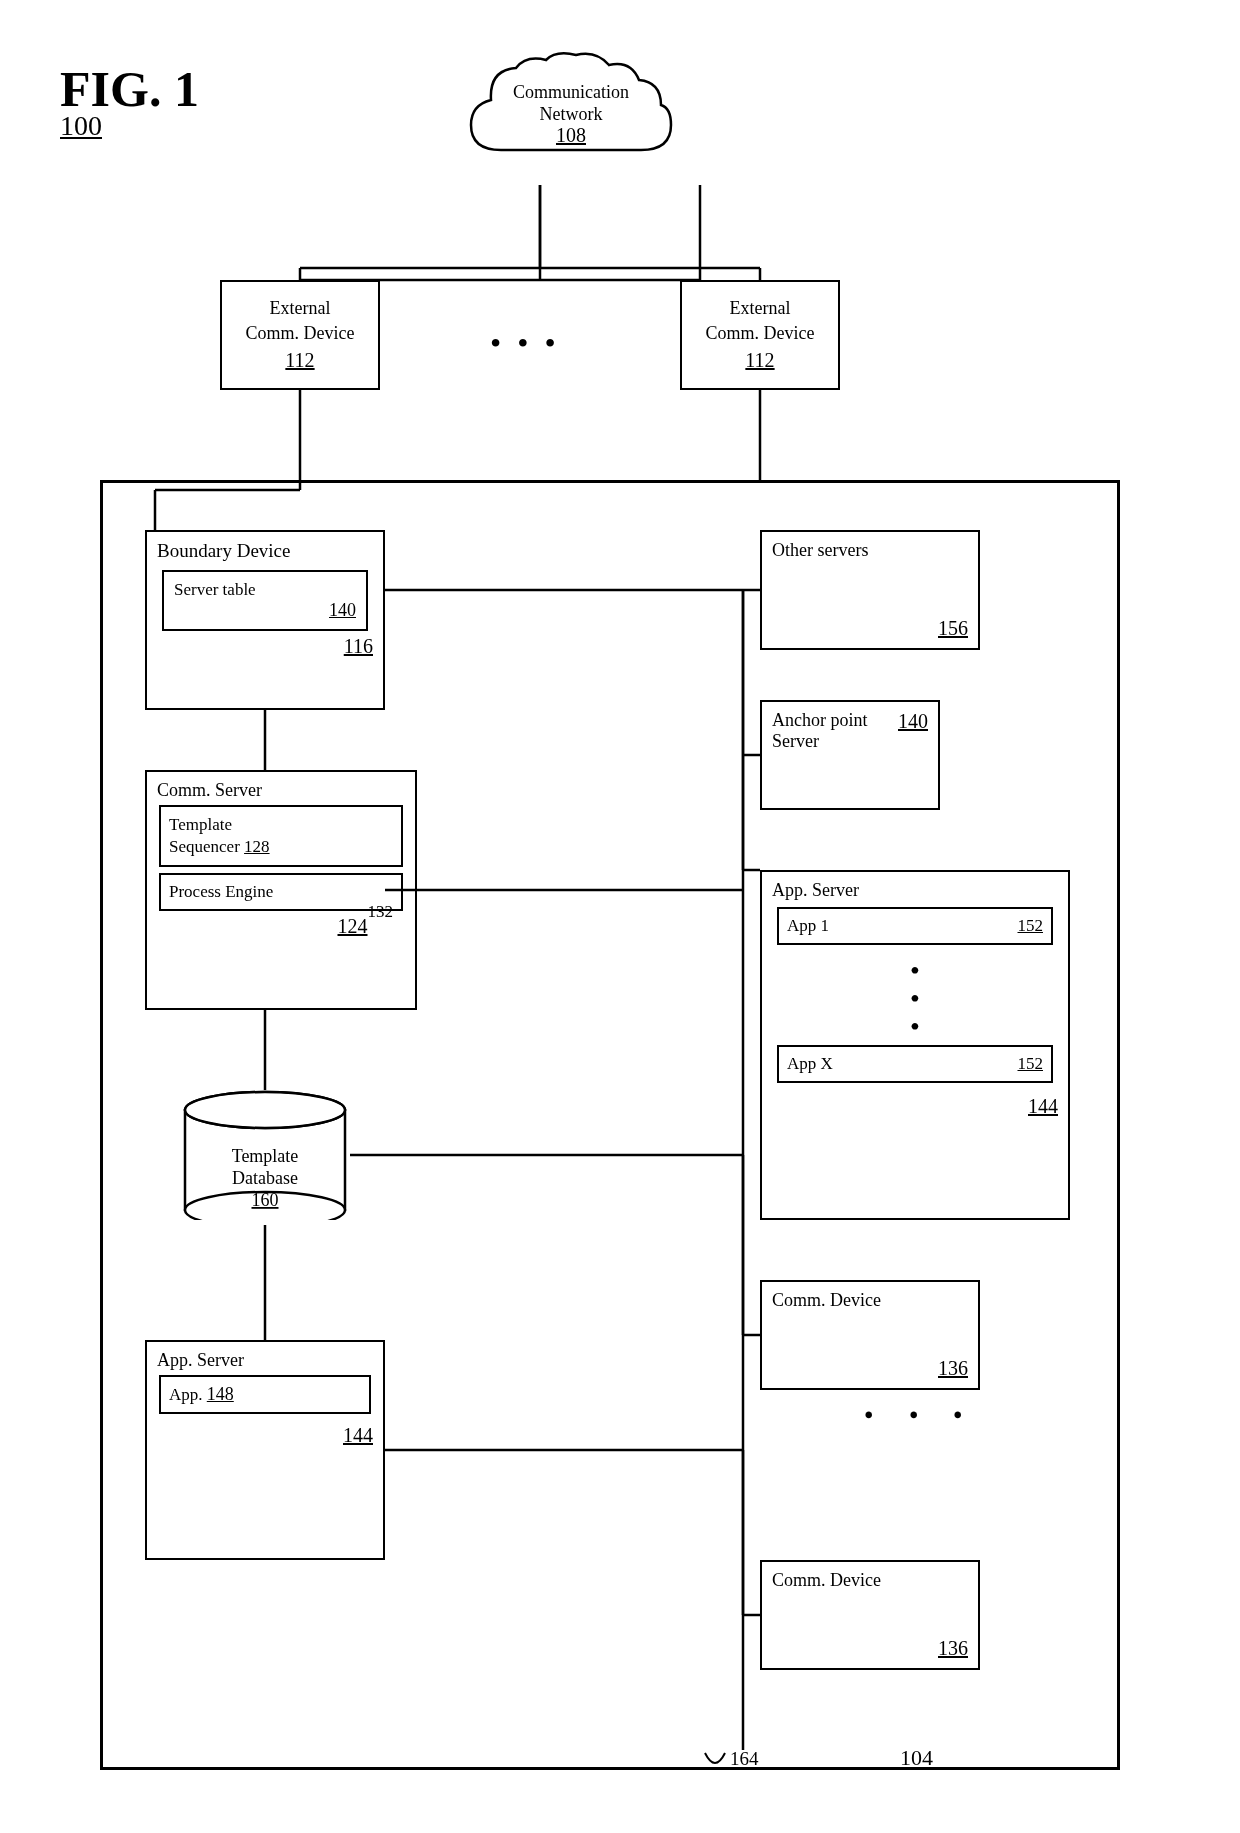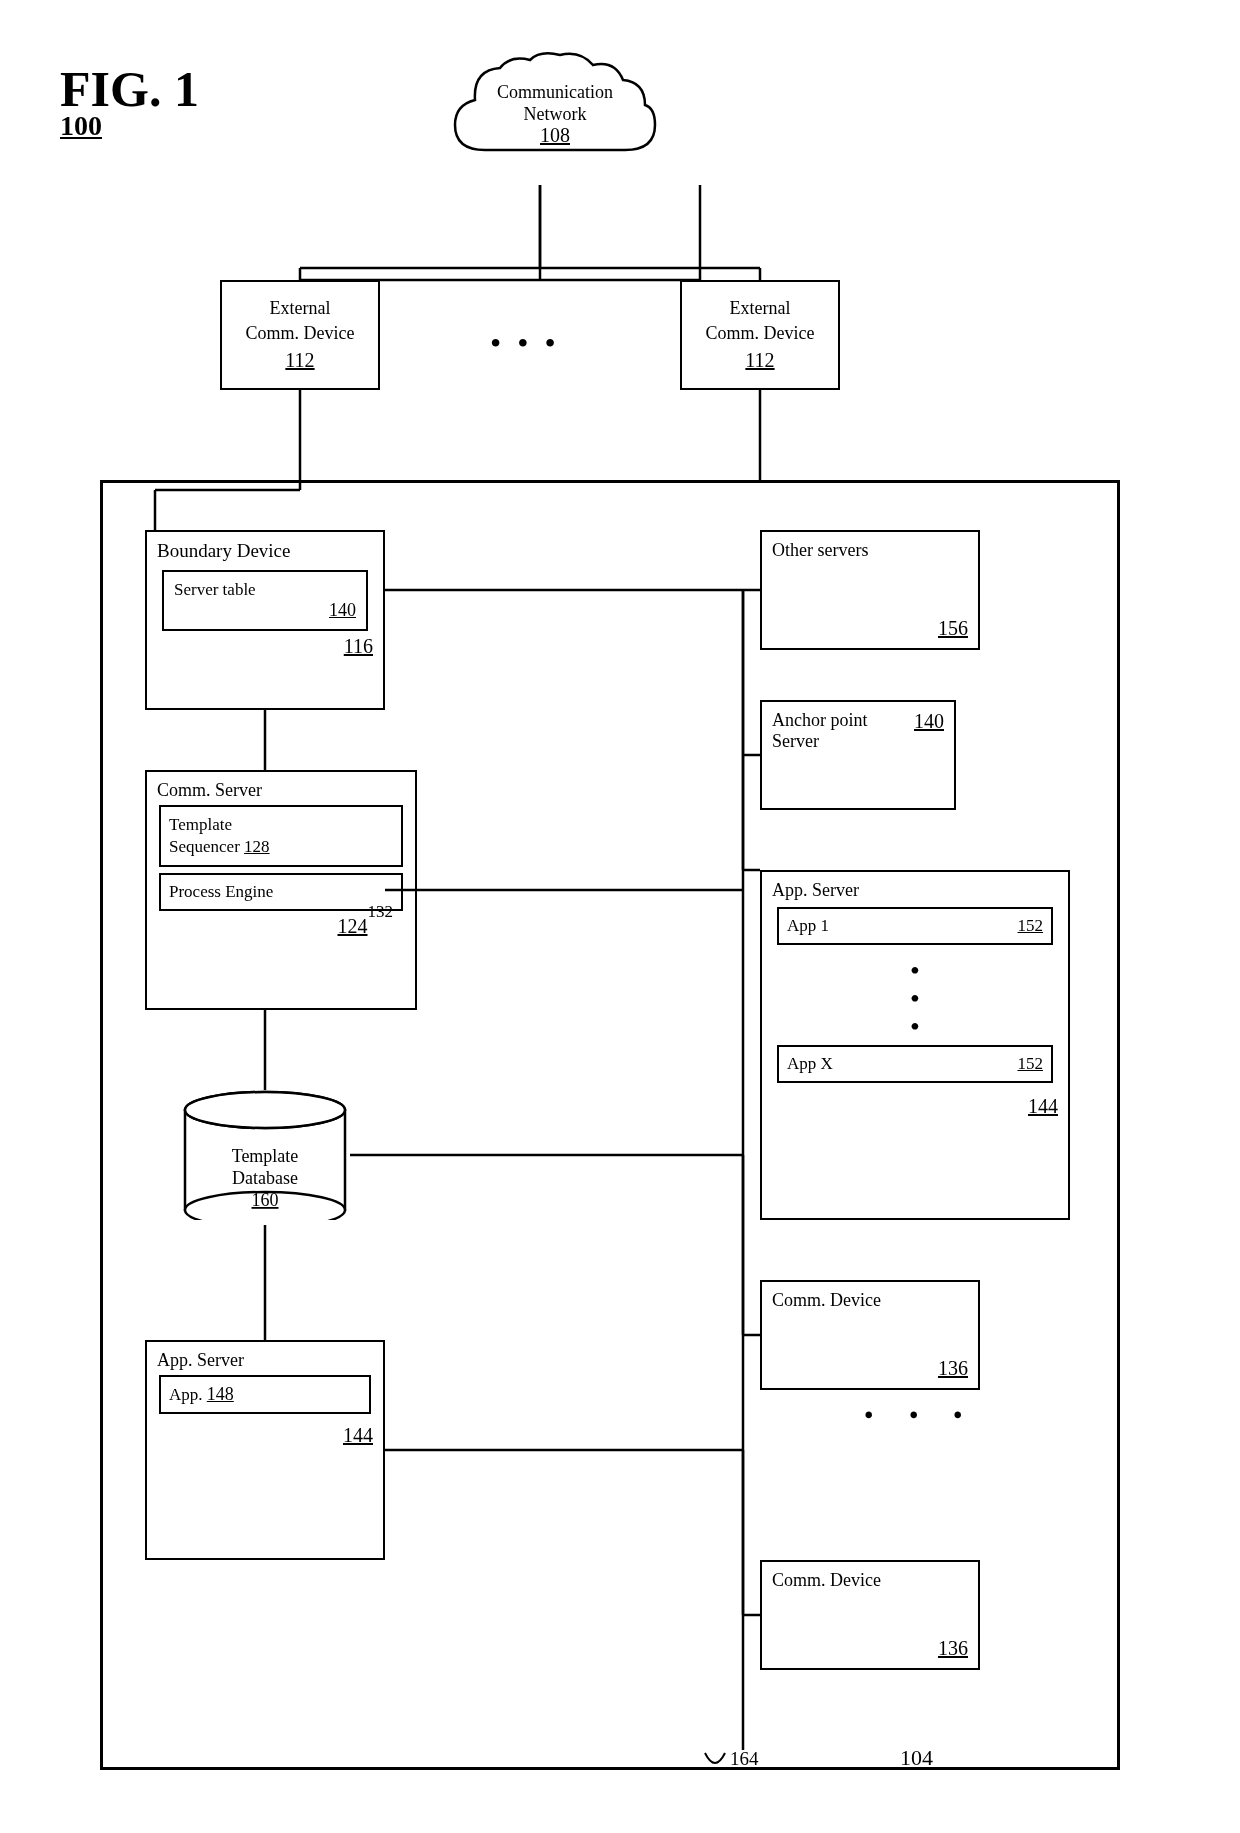--- a/index.html
+++ b/index.html
@@ -19,28 +19,27 @@
       font-size: 50px;
       font-weight: bold;
     }
 
     .fig-number {
       position: absolute;
       top: 110px;
       left: 60px;
       font-size: 28px;
       text-decoration: underline;
-      font-weight: bold;
     }
 
     
     .cloud-container {
       position: absolute;
       top: 50px;
-      left: 430px;
+      left: 446px;
       width: 250px;
       text-align: center;
     }
 
     .cloud {
       position: relative;
       width: 220px;
       height: 130px;
       margin: 0 auto;
     }
@@ -252,21 +251,21 @@
       text-decoration: underline;
       margin-top: auto;
       text-align: right;
     }
 
     
     .anchor-server {
       position: absolute;
       top: 700px;
       left: 760px;
-      width: 196px;
+      width: 180px;
       height: 110px;
       border: 2.5px solid #000;
       font-size: 18px;
       display: flex;
       flex-direction: row;
       align-items: flex-start;
       padding: 8px 10px;
       justify-content: space-between;
     }
 

